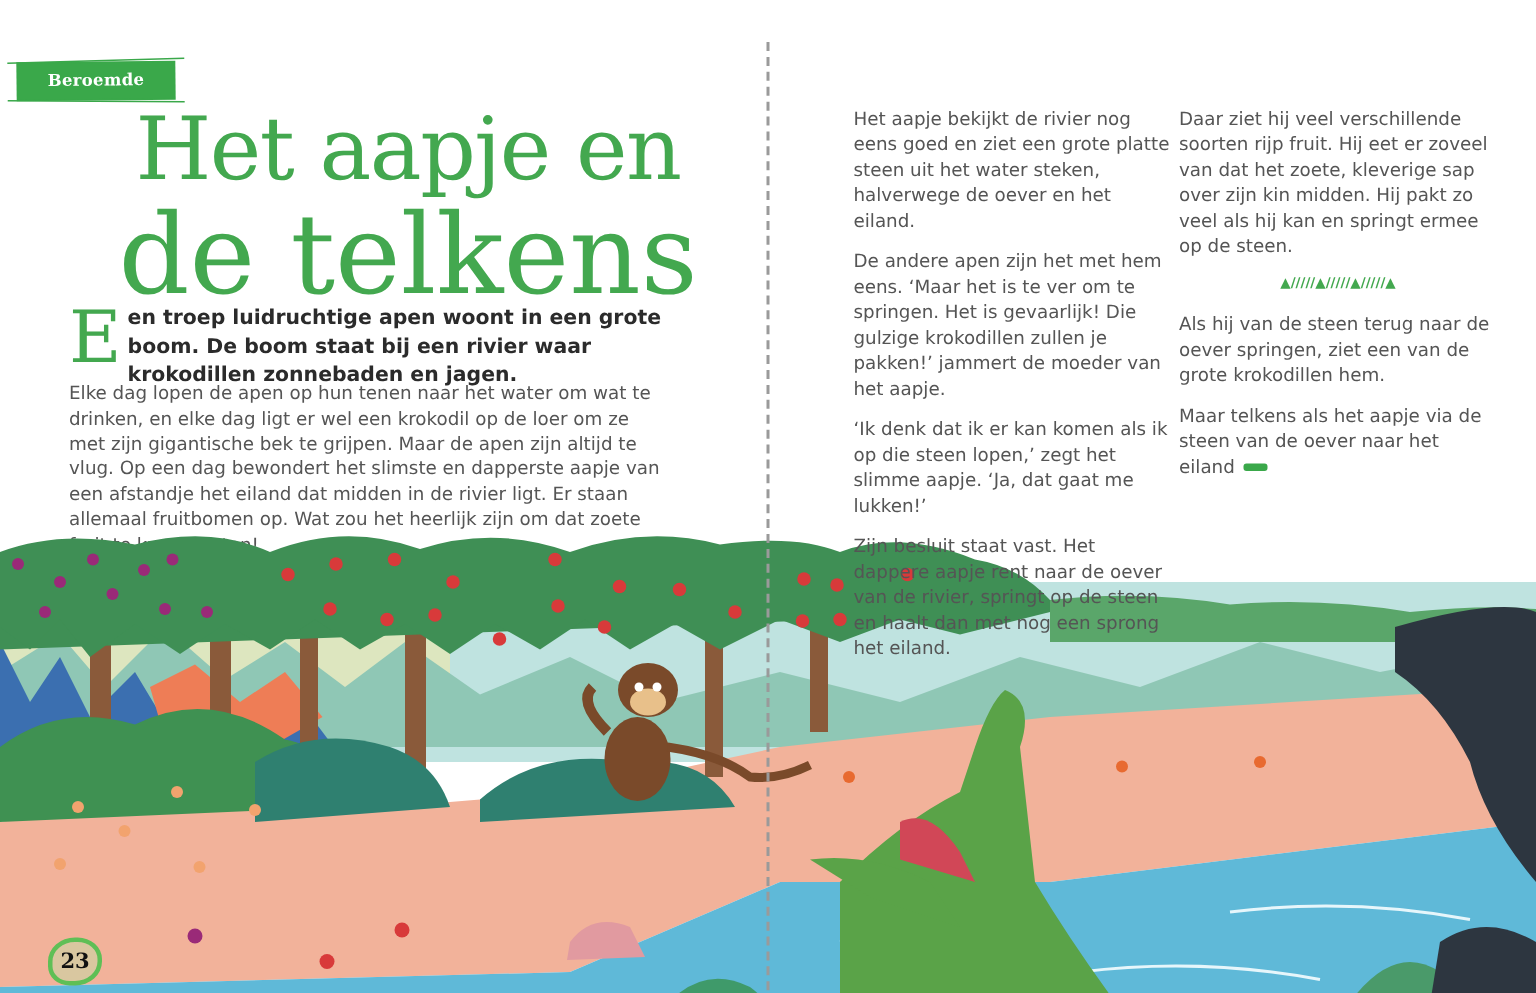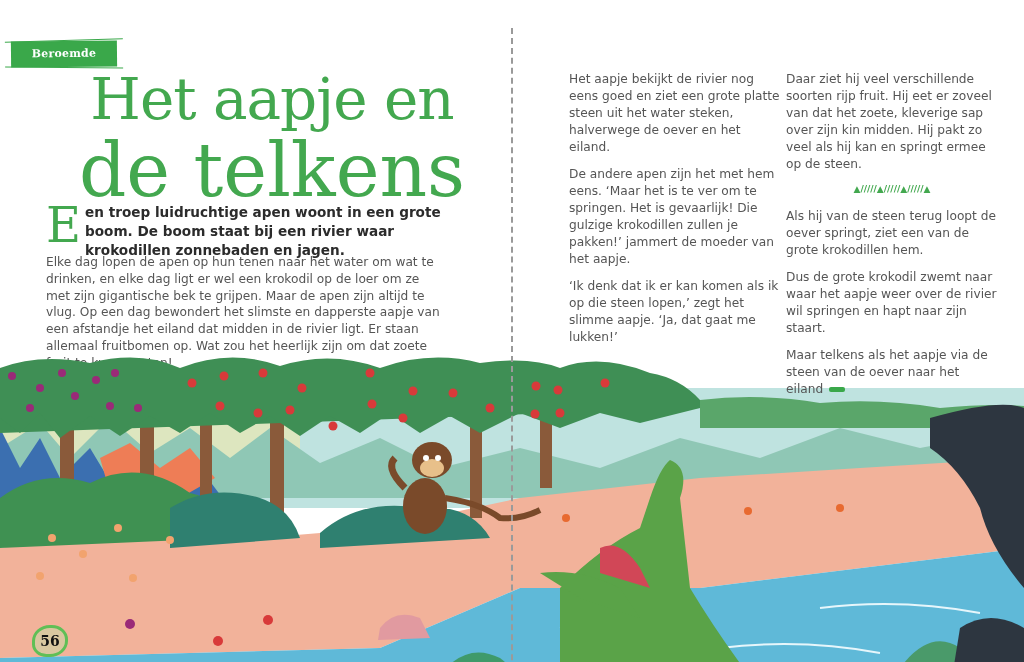--- a/index.html
+++ b/index.html
@@ -162,31 +162,31 @@
         <circle cx="748" cy="483" r="4"></circle>
         <circle cx="840" cy="480" r="4"></circle>
       </g>
     <g fill="#d83a3a">
         <circle cx="268" cy="592" r="5"></circle>
         <circle cx="218" cy="613" r="5"></circle>
       </g>
     <circle cx="130" cy="596" r="5" fill="#9a2a78"></circle>
   </svg>
 
-  <div class="page-num">56</div>
+  <div class="page-num">23</div>
 
   <div class="divider"></div>
 
   <div class="col col-a">
     <p>Het aapje bekijkt de rivier nog eens goed en ziet een grote platte steen uit het water steken, halverwege de oever en het eiland.</p>
     <p>De andere apen zijn het met hem eens. ‘Maar het is te ver om te springen. Het is gevaarlijk! Die gulzige krokodillen zullen je pakken!’ jammert de moeder van het aapje.</p>
     <p>‘Ik denk dat ik er kan komen als ik op die steen lopen,’ zegt het slimme aapje. ‘Ja, dat gaat me lukken!’</p>
+    <p>Zijn besluit staat vast. Het dappere aapje rent naar de oever van de rivier, springt op de steen en haalt dan met nog een sprong het eiland.</p>
   </div>
 
   <div class="col col-b">
     <p>Daar ziet hij veel verschillende soorten rijp fruit. Hij eet er zoveel van dat het zoete, kleverige sap over zijn kin midden. Hij pakt zo veel als hij kan en springt ermee op de steen.</p>
     <div class="ornament">▲/////▲/////▲/////▲</div>
-    <p>Als hij van de steen terug loopt de oever springt, ziet een van de grote krokodillen hem.</p>
-    <p>Dus de grote krokodil zwemt naar waar het aapje weer over de rivier wil springen en hapt naar zijn staart.</p>
+    <p>Als hij van de steen terug naar de oever springen, ziet een van de grote krokodillen hem.</p>
     <p><span>Maar telkens als het aapje via de steen van de oever naar het eiland</span><span class="cont-icon"></span></p>
   </div>
 
 </div>
 
 </body></html>

